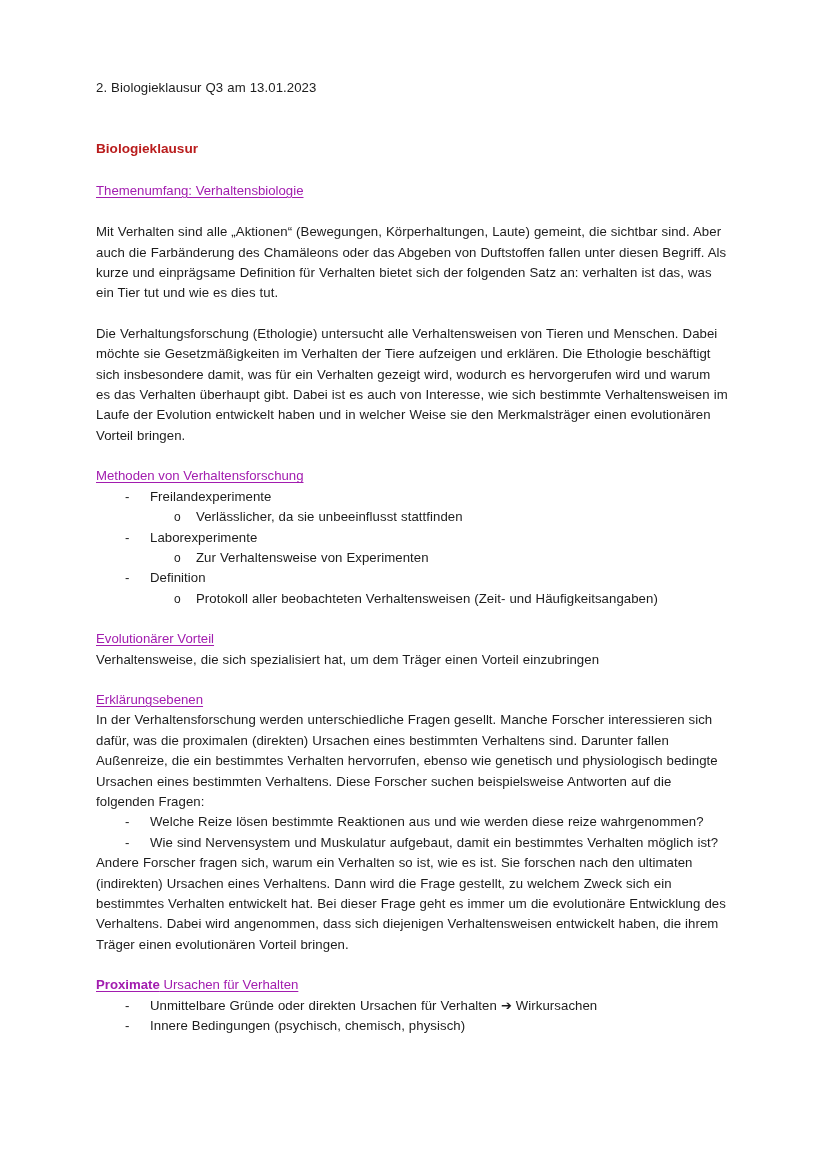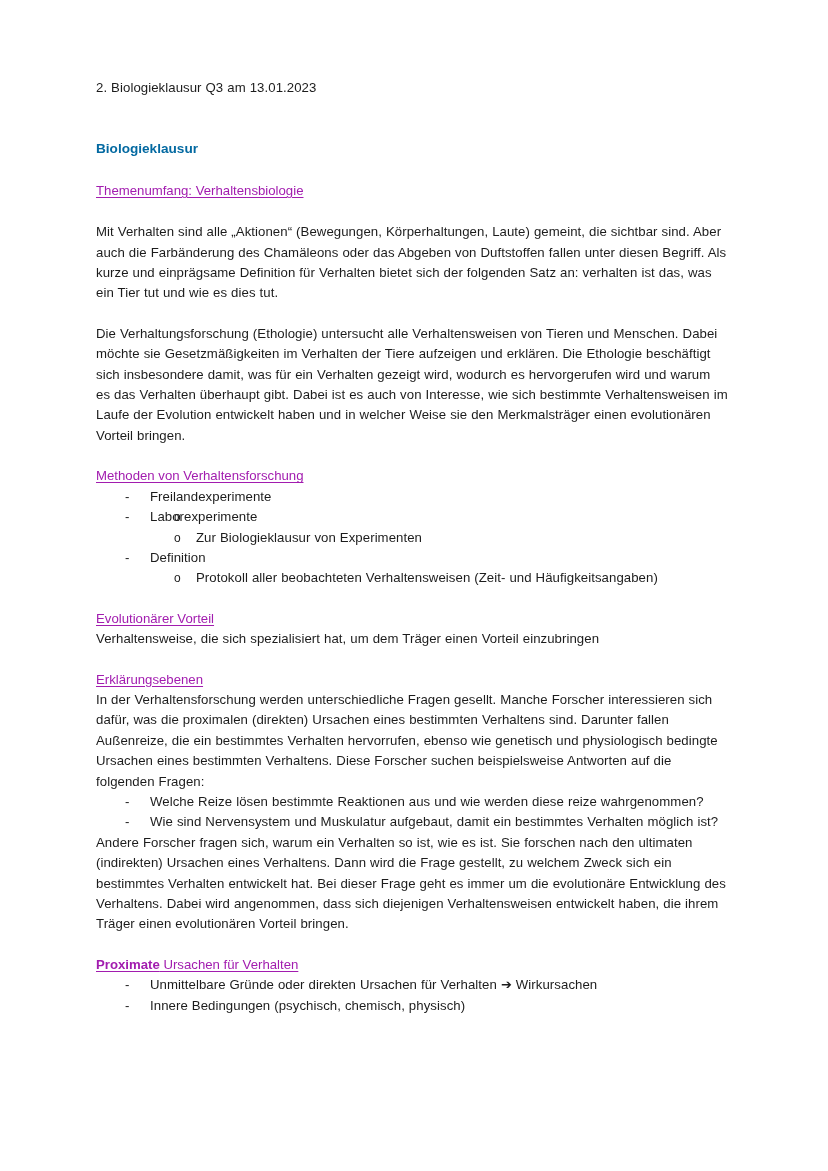--- a/index.html
+++ b/index.html
@@ -49,21 +49,21 @@
   }
 
   .doc-line {
     margin: 0;
   }
 
   .title {
     font-size: 13.6px;
     line-height: 20.4px;
     font-weight: bold;
-    color: #0369a1;
+    color: #b91c1c;
     margin: 0;
   }
 
   .heading-underline {
     font-size: 13.2px;
     line-height: 20.4px;
     color: #a21caf;
     margin: 0;
   }
   .heading-underline .u {
@@ -157,28 +157,29 @@
       <span class="u">Methoden von Verhaltensforschung</span>
     </p>
 
     <ul class="list">
       <li class="li li-1">
         <span class="marker">-</span>
         <span class="li-text">Freilandexperimente</span>
       </li>
       <li class="li li-2">
         <span class="marker">o</span>
+        <span class="li-text">Verlässlicher, da sie unbeeinflusst stattfinden</span>
       </li>
       <li class="li li-1">
         <span class="marker">-</span>
         <span class="li-text">Laborexperimente</span>
       </li>
       <li class="li li-2">
         <span class="marker">o</span>
-        <span class="li-text">Zur Biologieklausur von Experimenten</span>
+        <span class="li-text">Zur Verhaltensweise von Experimenten</span>
       </li>
       <li class="li li-1">
         <span class="marker">-</span>
         <span class="li-text">Definition</span>
       </li>
       <li class="li li-2">
         <span class="marker">o</span>
         <span class="li-text">Protokoll aller beobachteten Verhaltensweisen (Zeit- und Häufigkeitsangaben)</span>
       </li>
     </ul>

